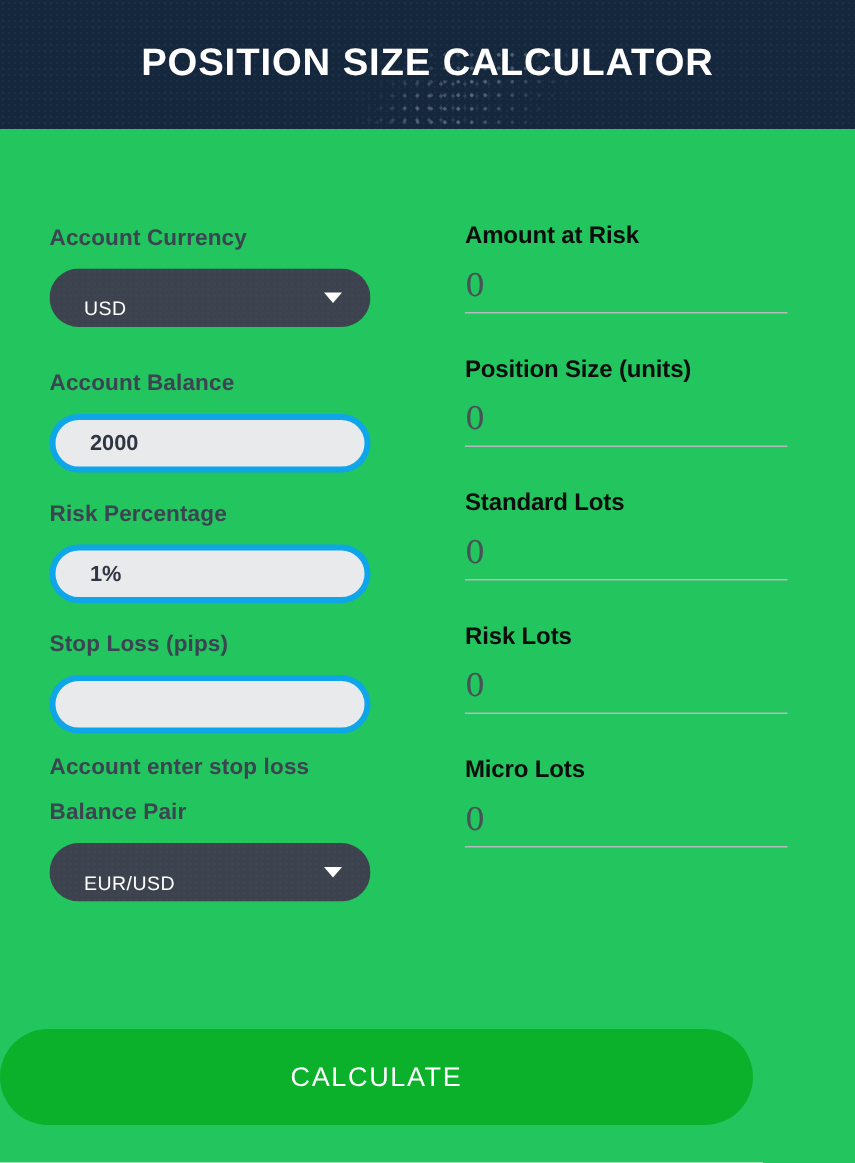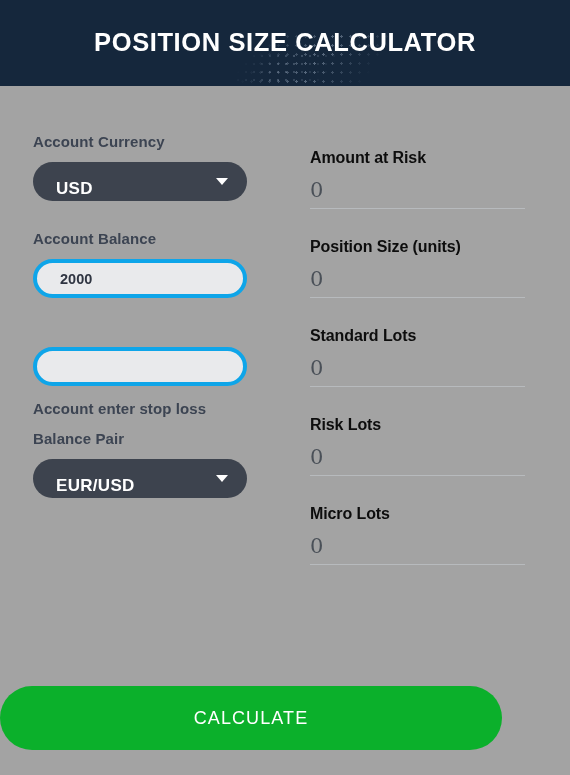--- a/index.html
+++ b/index.html
@@ -9,21 +9,21 @@
     height: 775px;
     background: #ffffff;
     font-family: "Liberation Sans", sans-serif;
     overflow: hidden;
   }
 
   .app {
     position: relative;
     width: 570px;
     height: 775px;
-    background: #a3a3a3;
+    background: #22c55e;
   }
 
   
   .header {
     position: relative;
     width: 570px;
     height: 86px;
     background: #15273c;
     background-image:
       radial-gradient(rgba(255,255,255,0.035) 0.5px, transparent 0.6px);
@@ -76,21 +76,21 @@
   }
 
   .columns {
     display: flex;
     align-items: flex-start;
   }
 
   .col-left {
     width: 310px;
     padding-left: 33px;
-    padding-top: 47px;
+    padding-top: 64px;
   }
 
   .col-right {
     width: 260px;
     padding-top: 62px;
     padding-left: 0px;
   }
 
   
   .field { margin-bottom: 0; }
@@ -117,22 +117,22 @@
     background: #3d434e;
     background-image: radial-gradient(rgba(255,255,255,0.025) 0.5px, transparent 0.6px);
     background-size: 4px 4px;
     justify-content: space-between;
     padding: 0 17px 0 23px;
     cursor: pointer;
   }
 
   .select-value {
     color: #ffffff;
-    font-size: 17px;
-    font-weight: bold;
+    font-size: 13px;
+    font-weight: normal;
     letter-spacing: 0.3px;
     margin-top: 14px;
   }
 
   .caret {
     width: 0;
     height: 0;
     border-left: 6px solid transparent;
     border-right: 6px solid transparent;
     border-top: 7px solid #ffffff;
@@ -246,24 +246,29 @@
 
         <div class="gap-lg"></div>
 
         <div class="field">
           <div class="field-label">Account Balance</div>
           <div class="text-pill" placeholder="Account Balance">2000</div>
         </div>
 
         <div class="gap-md"></div>
 
+        <div class="field">
+          <div class="field-label">Risk Percentage</div>
+          <div class="text-pill" placeholder="Risk Percentage">1%</div>
+        </div>
 
         <div class="gap-md"></div>
 
         <div class="field">
+          <div class="field-label">Stop Loss (pips)</div>
           <div class="text-pill empty" placeholder=""></div>
           <div class="hint">Account enter stop loss</div>
         </div>
 
         <div class="gap-sm"></div>
 
         <div class="field">
           <div class="field-label">Balance Pair</div>
           <div class="select-pill">
             <span class="select-value">EUR/USD</span>

